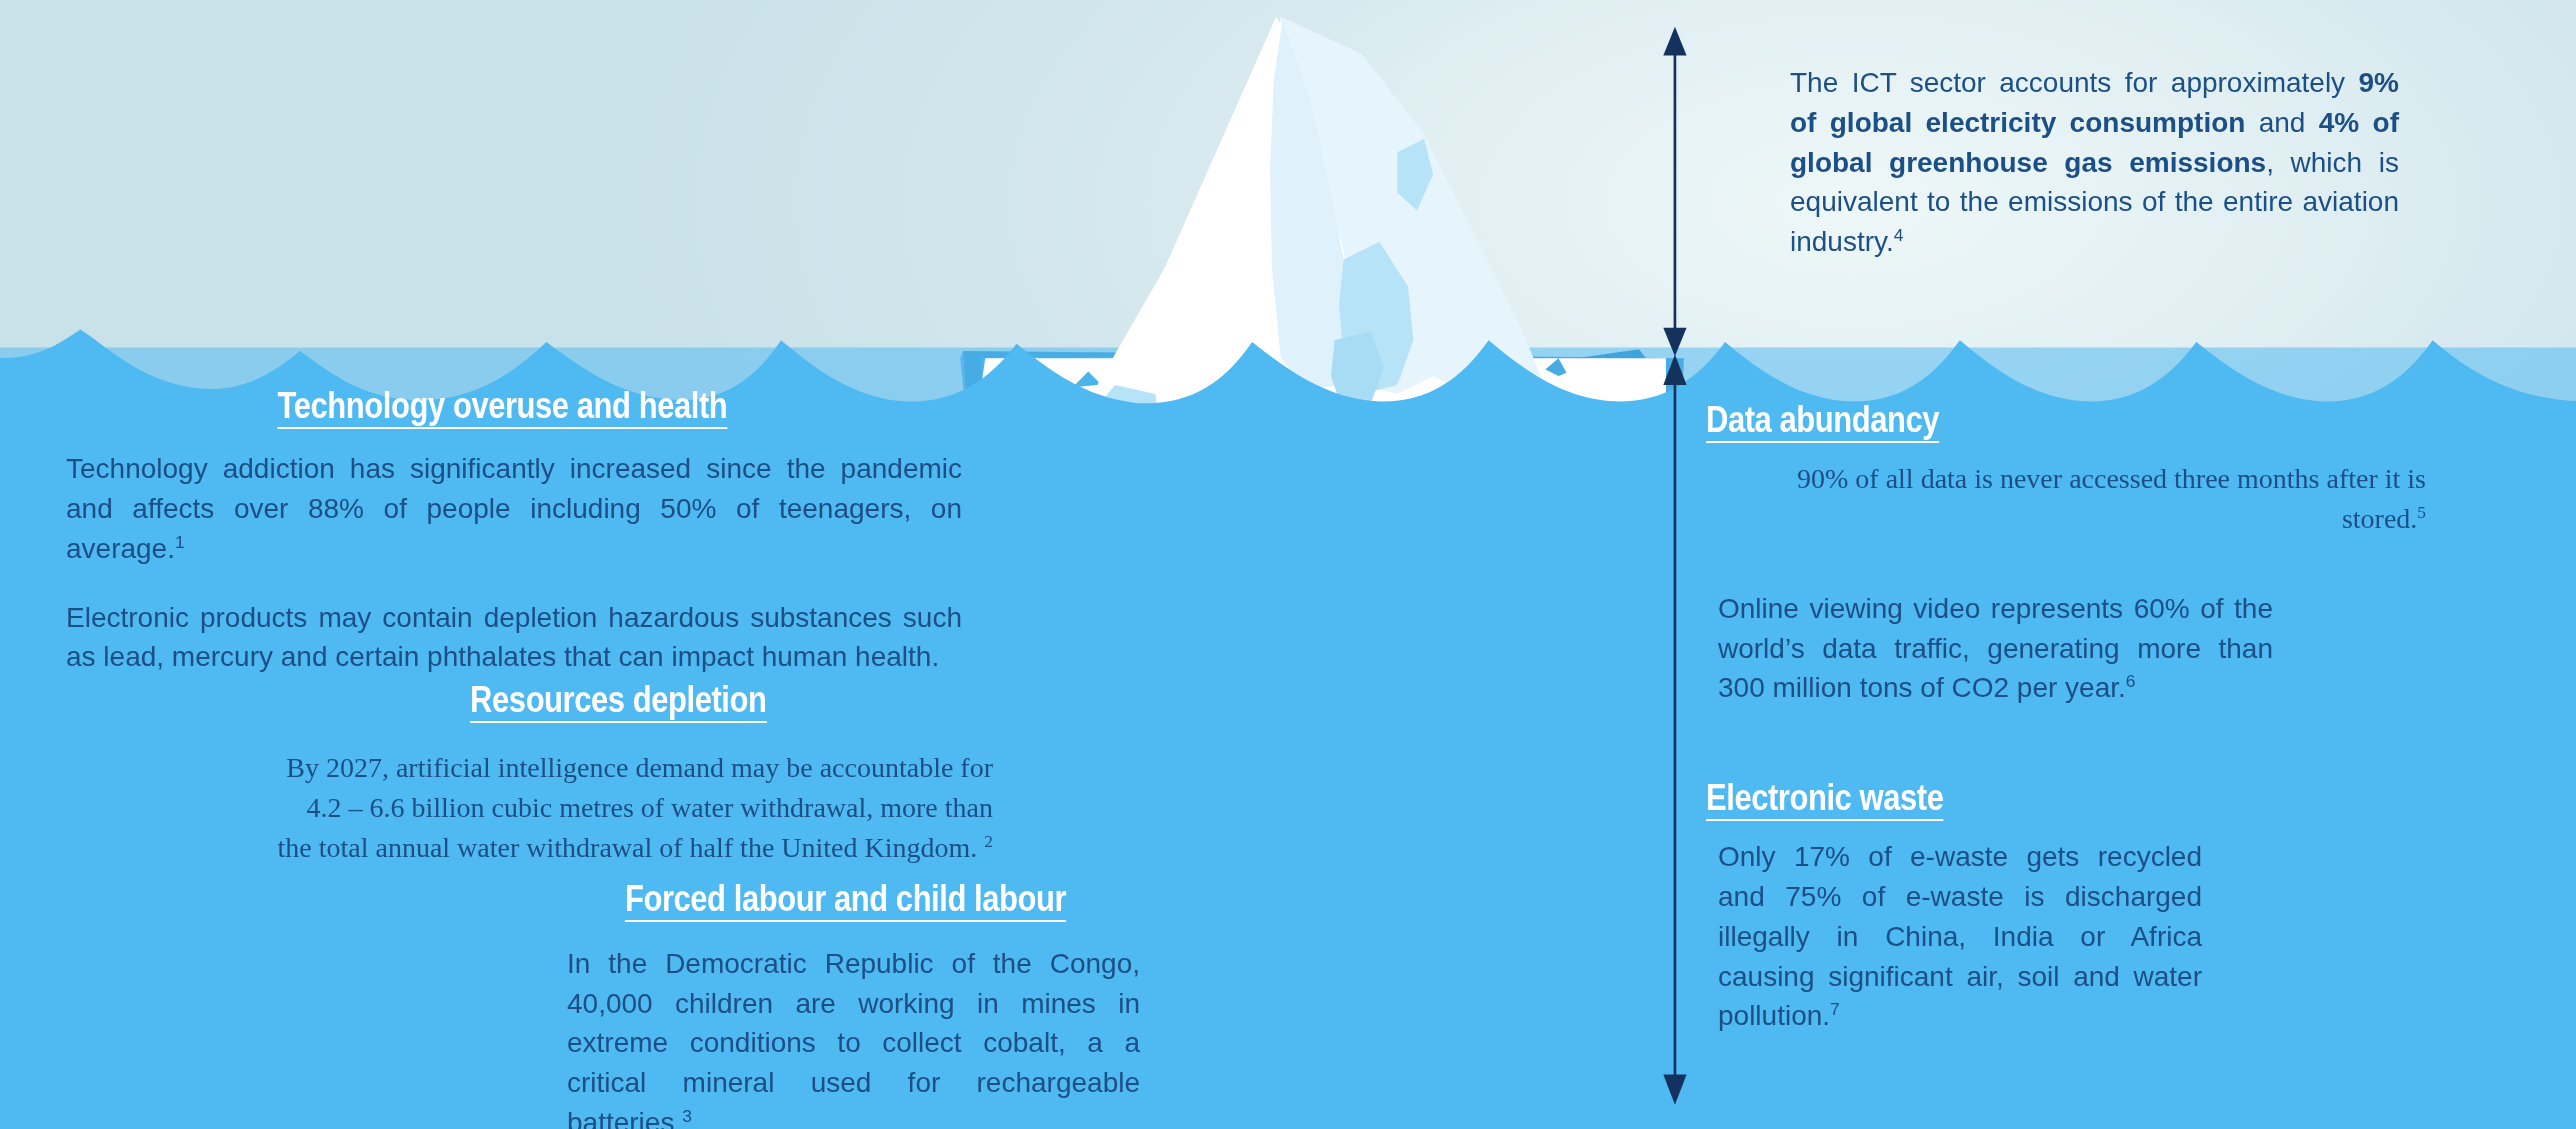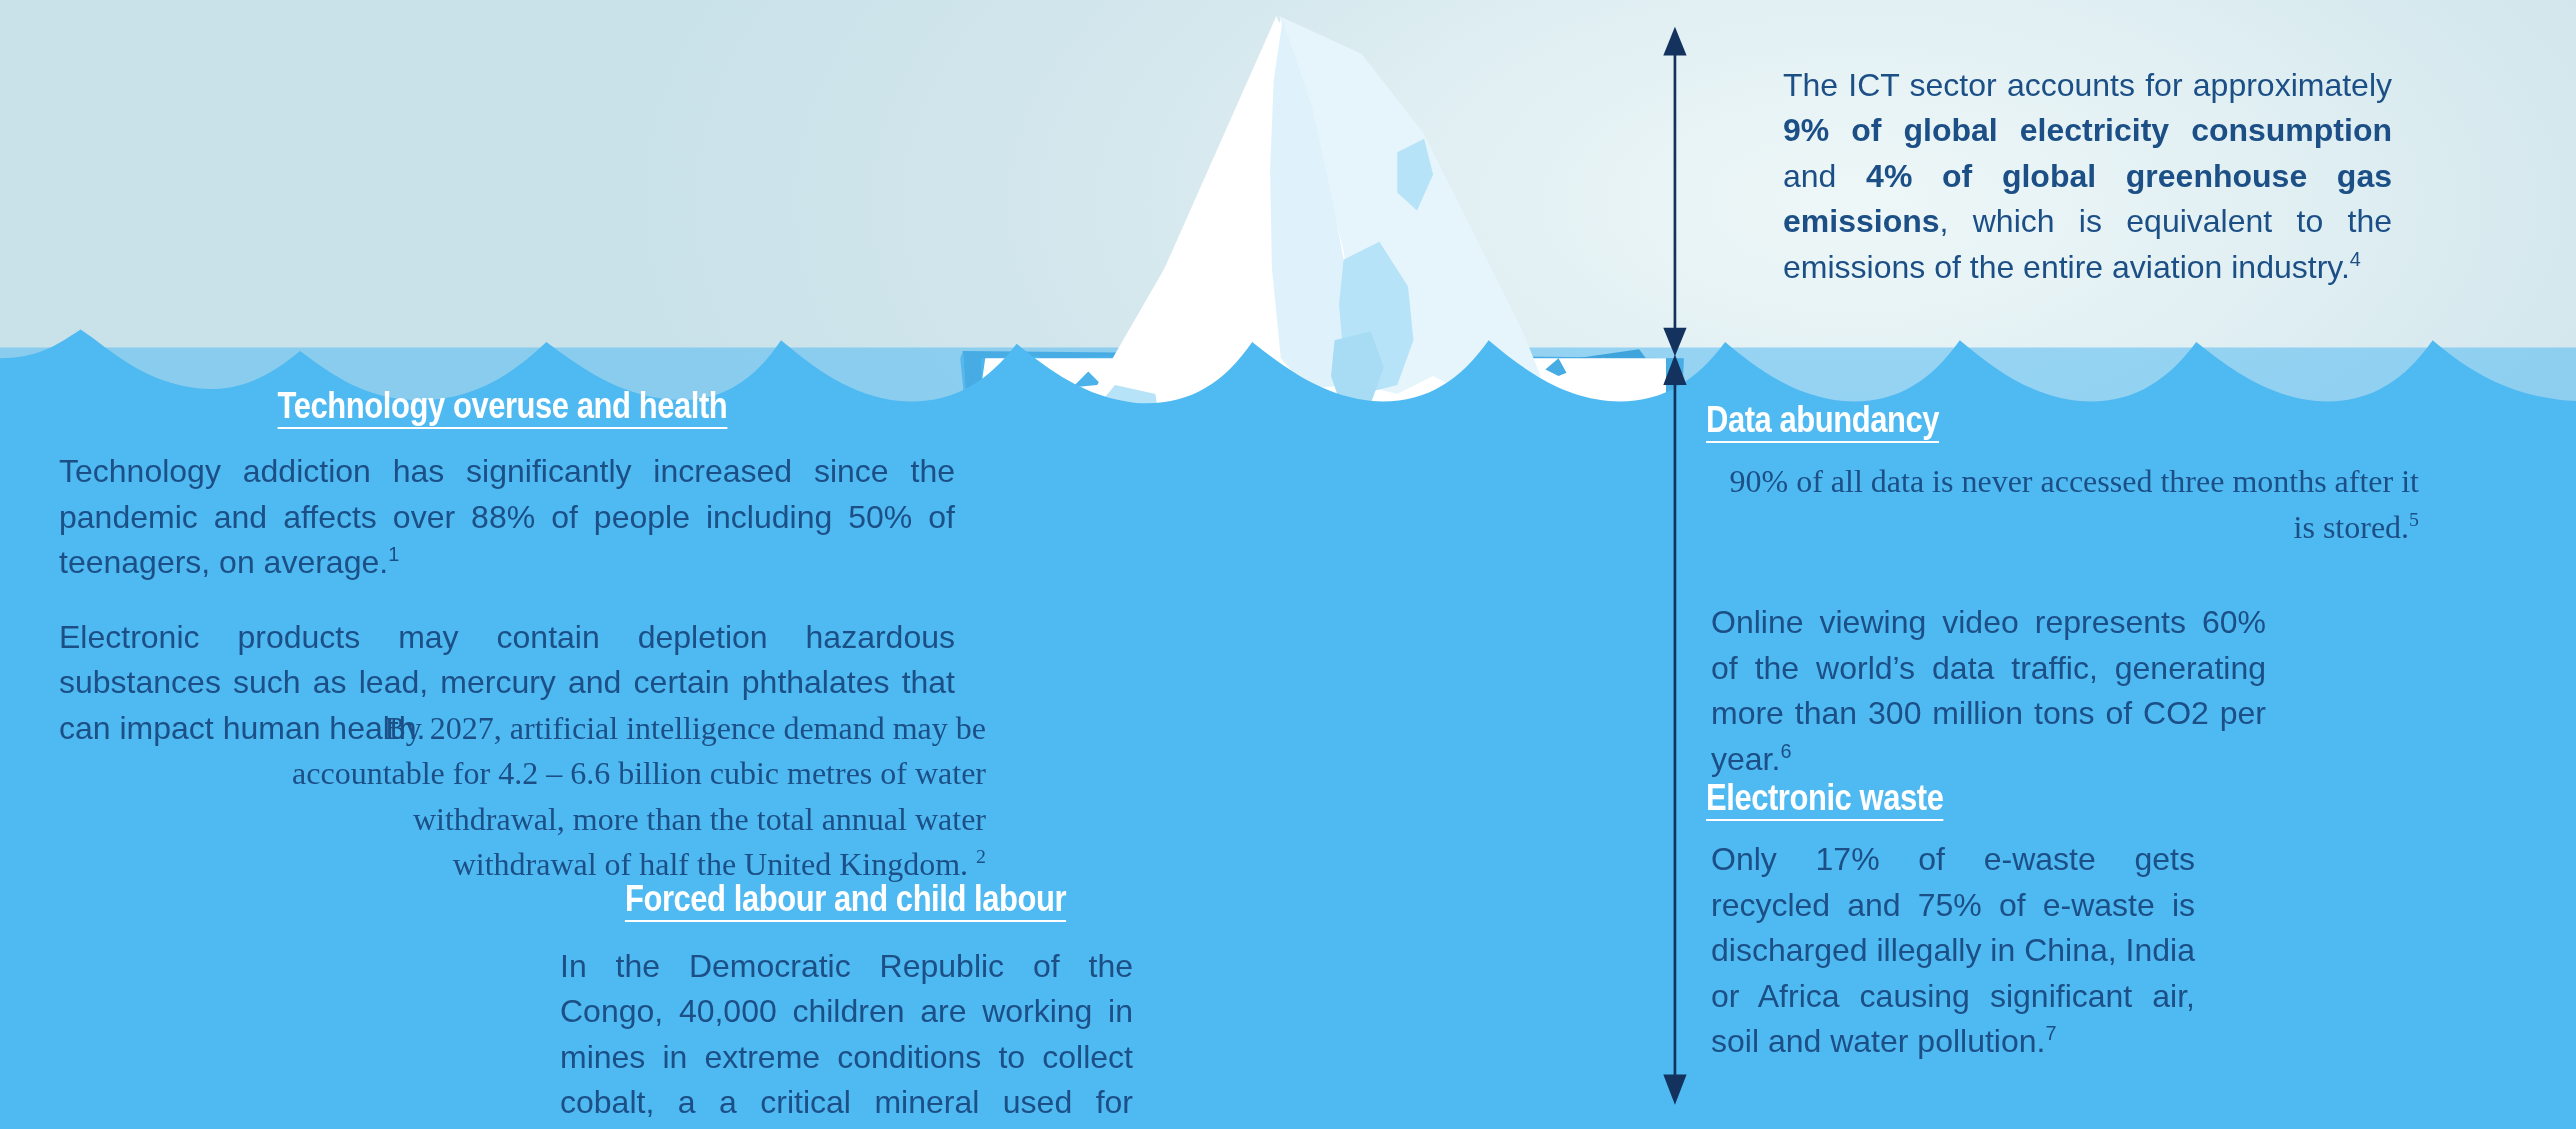--- a/index.html
+++ b/index.html
@@ -43,23 +43,23 @@
   }
   h2.hd.center{transform-origin:center center;}
 
   .hd-wrap{display:block;}
   .hd-wrap.ctr{text-align:center;}
 
   .hd-navy{color:#0d3d7c;}
   .hd-white{color:#ffffff;}
 
   p.body{
-    margin:5px;
+    margin:12px;
     color:#1b4f86;
-    font-size:32px;
+    font-size:28px;
     line-height:1.42;
     font-family:"Liberation Sans",sans-serif;
   }
   p.body.just{text-align:justify;text-align-last:left;}
   p.body.left{text-align:right;font-family:Liberation Serif, serif;}
   p.body b{font-weight:bold;}
   sup{font-size:.62em;vertical-align:super;line-height:0;}
 
   
   #blk-energy{left:1778px;top:43px;width:627px;}
@@ -200,20 +200,23 @@
 
   <div class="block" id="blk-tech">
     <span class="hd-wrap ctr">
       <h2 class="hd hd-white center">Technology overuse and health</h2>
     </span>
     <p class="body just p1"><span>Technology addiction has significantly increased since the pandemic and affects over 88% of people including 50% of teenagers, on average.</span><sup>1</sup></p>
     <p class="body just p2"><span>Electronic products may contain depletion hazardous substances such as lead, mercury and certain phthalates that can impact human health.</span></p>
   </div>
 
   <div class="block" id="blk-res">
+    <span class="hd-wrap ctr">
+      <h2 class="hd hd-white center">Resources depletion</h2>
+    </span>
     <p class="body left"><span>By 2027, artificial intelligence demand may be accountable for 4.2 – 6.6 billion cubic metres of water withdrawal, more than the total annual water withdrawal of half the United Kingdom. </span><sup>2</sup></p>
   </div>
 
   <div class="block" id="blk-forced">
     <span class="hd-wrap ctr">
       <h2 class="hd hd-white center">Forced labour and child labour</h2>
     </span>
     <p class="body just"><span>In the Democratic Republic of the Congo, 40,000 children are working in mines in extreme conditions to collect cobalt, a a critical mineral used for rechargeable batteries.</span><sup>3</sup></p>
   </div>
 

